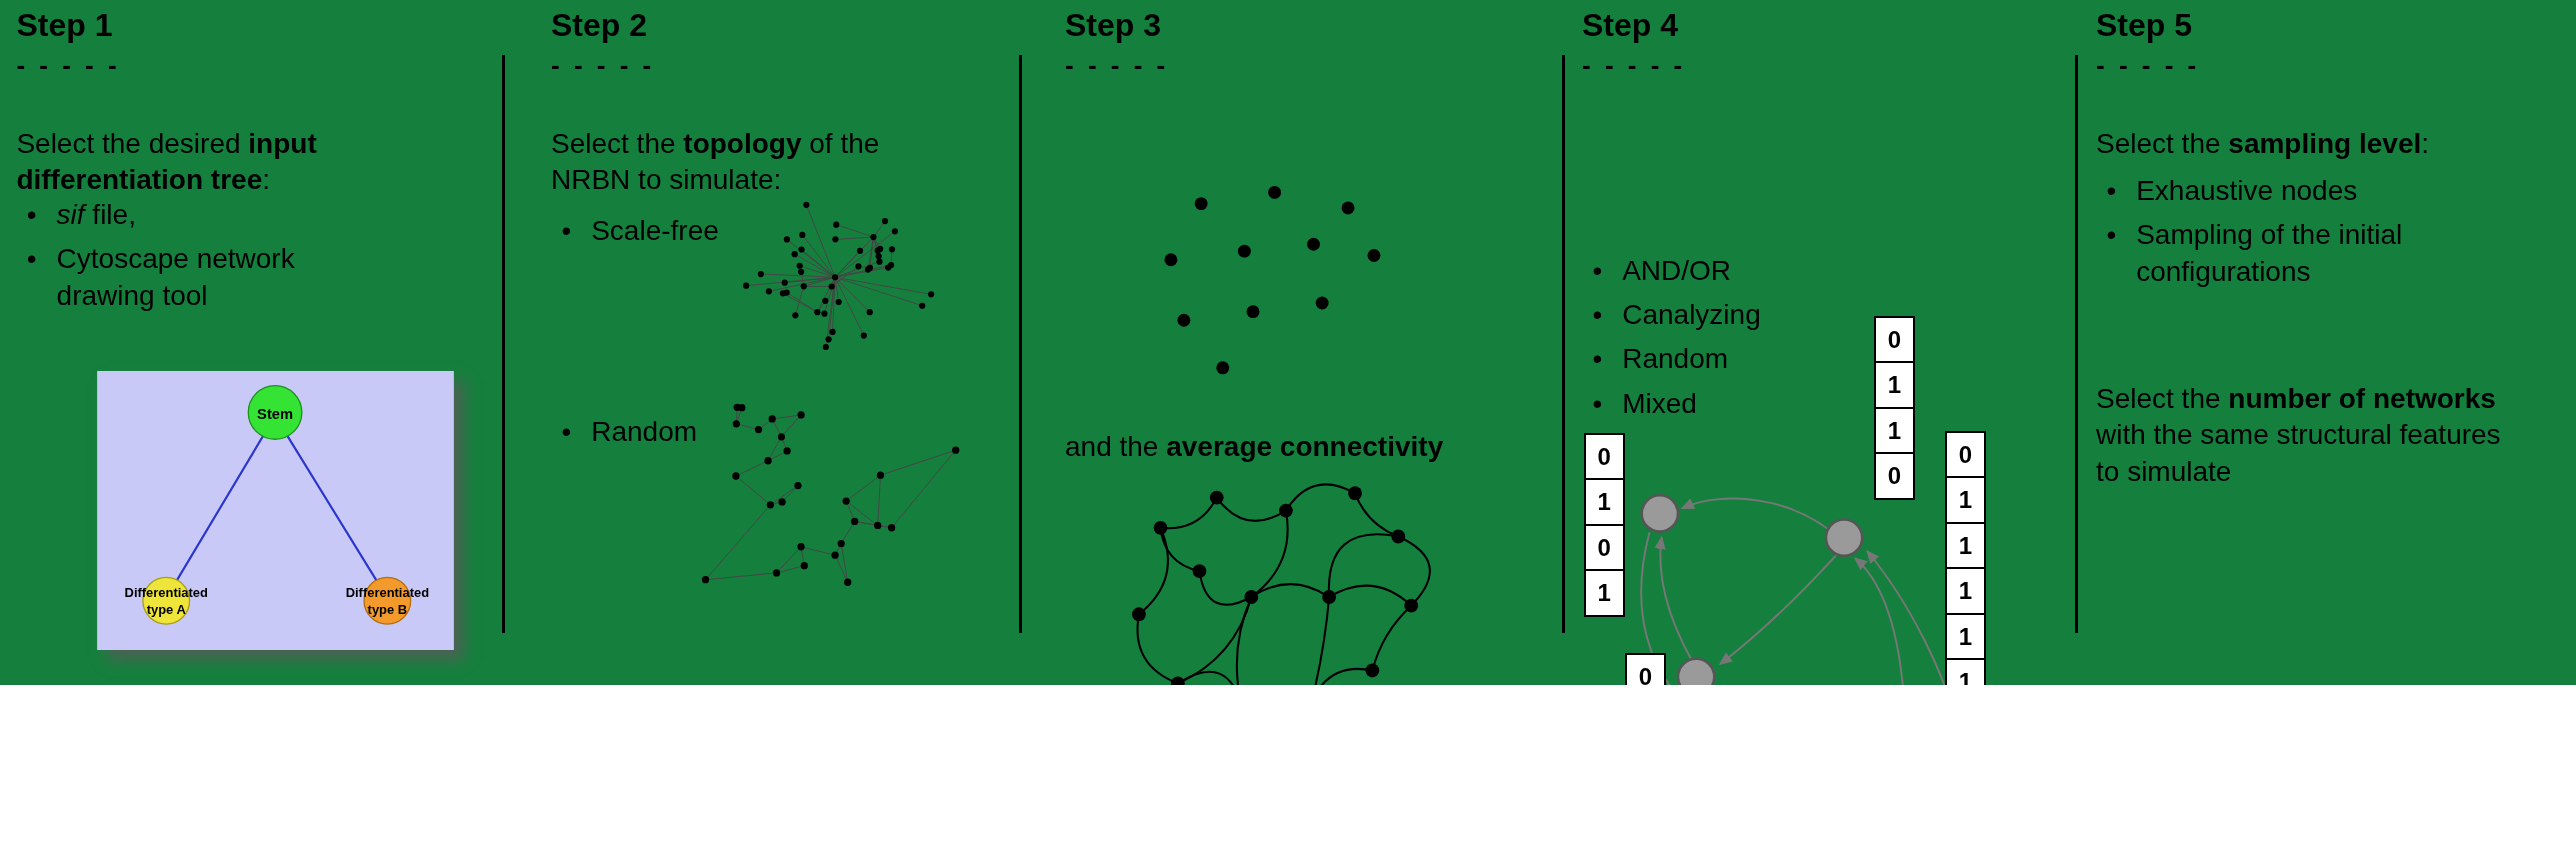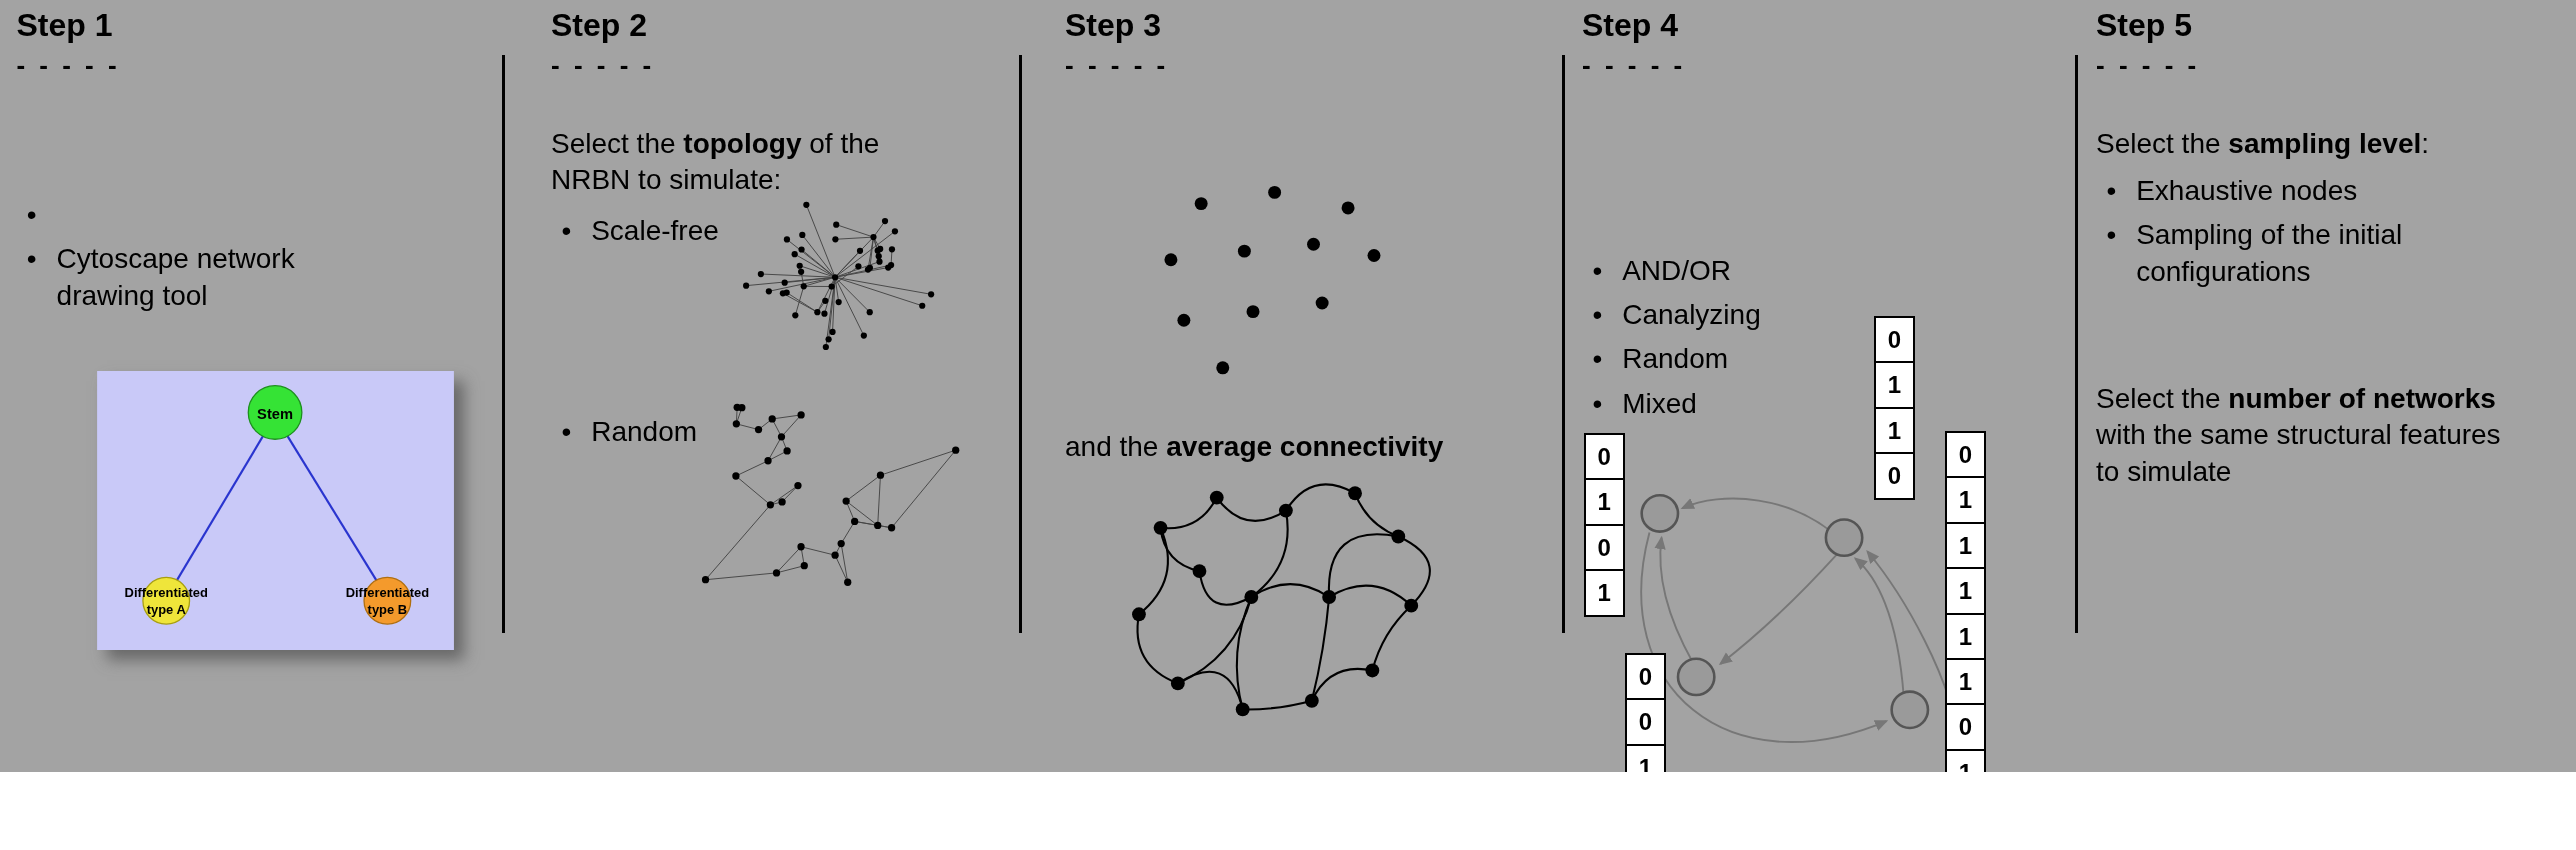--- a/index.html
+++ b/index.html
@@ -1,18 +1,18 @@
 <!DOCTYPE html>
 <html style="font-size:14px"><head>
 <meta charset="utf-8">
 <style>
   * { box-sizing: border-box; margin: 0; padding: 0; }
   html, body { background: #ffffff; }
   .canvas {
-    position: relative; width: 2576px; height: 772px; background: #a3a3a3;
+    position: relative; width: 2576px; height: 685px; background: #15803d;
     font-family: "Liberation Sans", sans-serif; color: #000; overflow: hidden;
   }
   .divider { position: absolute; top: 55px; width: 2.6px; height: 578px; background: #000; }
   .col { position: absolute; top: 0; height: 100%; }
   .step-title { position: absolute; top: 7px; left: 0; font-size: 32px; font-weight: 700; }
   .dashes { position: absolute; top: 50px; left: 0; font-size: 26px; font-weight: 700; letter-spacing: 3.5px; white-space: nowrap; }
   .para { position: absolute; left: 0; font-size: 28px; line-height: 1.3; }
   .para b { font-weight: 700; }
   .bullet-group { position: absolute; left: 5.2px; }
   .bullet-line { display: flex; font-size: 28px; line-height: 1.3; margin-bottom: 7.8px; }
@@ -36,24 +36,26 @@
 
   <div class="divider" style="left:502px"></div>
   <div class="divider" style="left:1019px"></div>
   <div class="divider" style="left:1562px"></div>
   <div class="divider" style="left:2075px"></div>
 
   <section class="col" style="left:16.4px; width:486px">
     <h2 class="step-title">Step 1</h2>
     <div class="dashes">- - - - -</div>
 
+    <p class="para" style="top:126px; width:485px"><span>Select the desired </span><b>input differentiation tree</b><span>:</span></p>
 
     <div class="bullet-group" style="top:197px; width:303px">
       <div class="bullet-line">
         <span class="dot">•</span>
+        <div class="bl-text"><i>sif</i><span> file,</span></div>
       </div>
       <div class="bullet-line">
         <span class="dot">•</span>
         <div class="bl-text">Cytoscape network drawing tool</div>
       </div>
     </div>
 
     <div class="tree-box" style="left:57px; top:371px; width:357px; height:279px">
       <svg width="357" height="279" viewBox="0 0 413 323">
         <rect x="0" y="0" width="413" height="323" fill="#c9c9f8"></rect>

